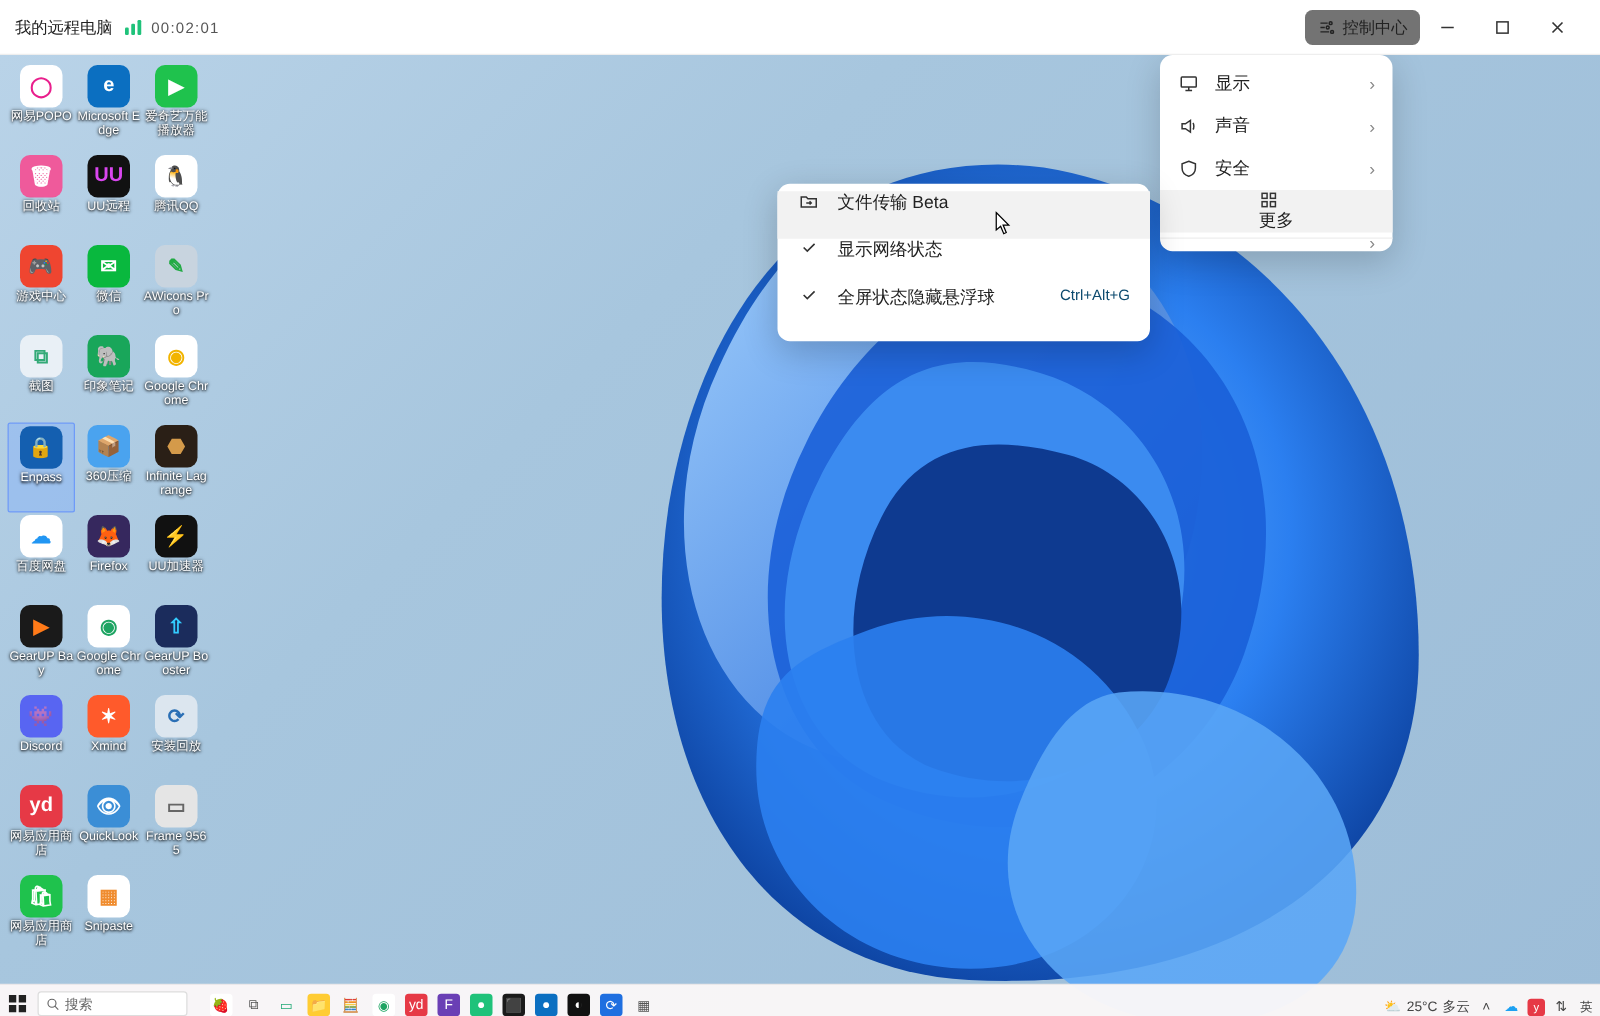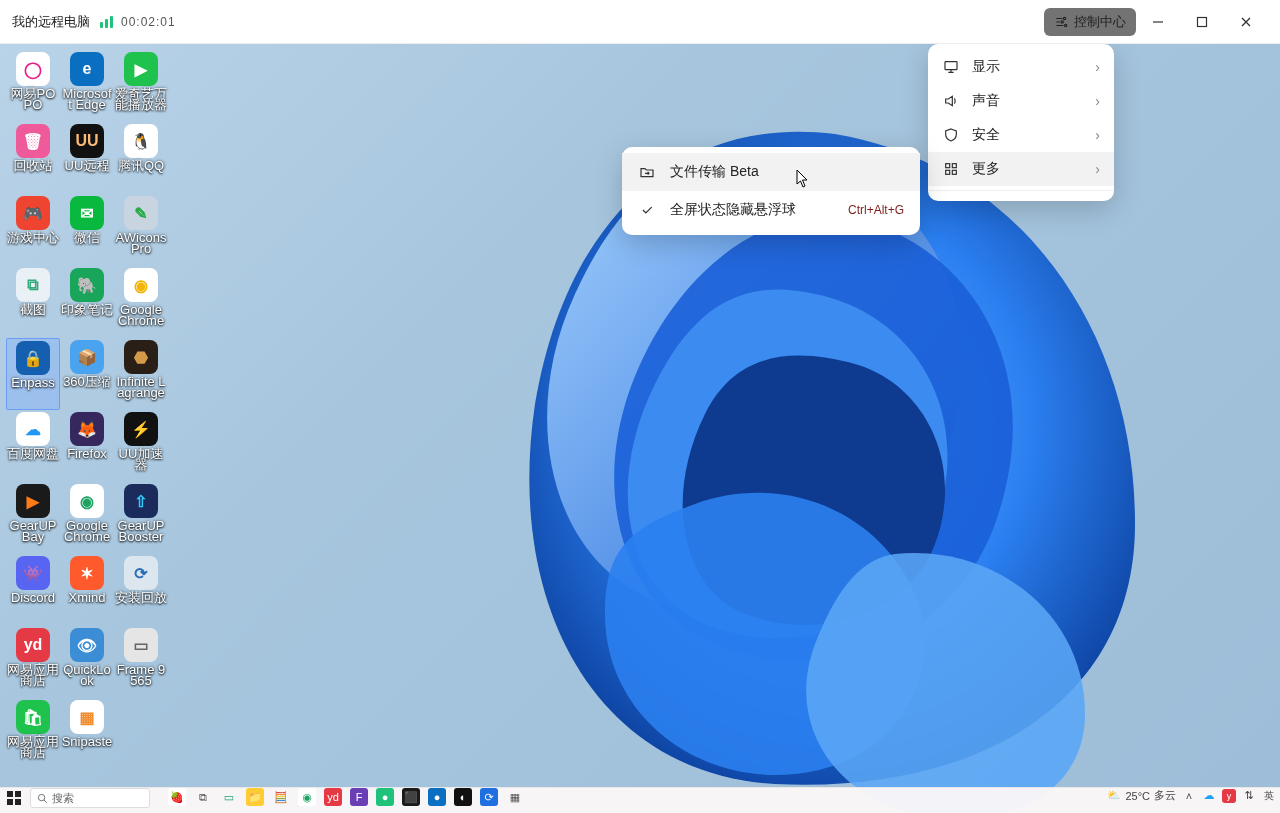--- a/index.html
+++ b/index.html
@@ -21,42 +21,42 @@
 
 
 .desktop { position: absolute; top: 44px; left: 0; right: 0; bottom: 0; background: linear-gradient(135deg, #b9d3e8 0%, #a7c6de 35%, #9dbdd8 100%); overflow: hidden; }
 .wallpaper-bloom { position: absolute; right: -50px; top: 30px; width: 950px; height: 780px; }
 
 
 .icon-grid { position: absolute; top: 6px; left: 6px; display: grid; grid-template-columns: repeat(3, 54px); grid-auto-rows: 72px; gap: 0 0; }
 .dicon { width: 54px; display: flex; flex-direction: column; align-items: center; cursor: pointer; padding-top: 2px; }
 .dicon.selected { background: rgba(120,170,255,0.35); border: 1px solid rgba(80,130,255,0.6); border-radius: 2px; }
 .dicon .ico { width: 34px; height: 34px; border-radius: 8px; display: flex; align-items: center; justify-content: center; font-size: 16px; color: #fff; font-weight: bold; }
-.dicon .lbl { font-size: 13px; color: #fff; text-shadow: 0 1px 2px rgba(0,0,0,.9), 0 0 3px rgba(0,0,0,.8); text-align: center; line-height: 11px; margin-top: 2px; max-width: 52px; word-break: break-all; }
+.dicon .lbl { font-size: 10px; color: #fff; text-shadow: 0 1px 2px rgba(0,0,0,.9), 0 0 3px rgba(0,0,0,.8); text-align: center; line-height: 11px; margin-top: 2px; max-width: 52px; word-break: break-all; }
 
 
 .ctrl-menu { position: absolute; top: 0; right: 166px; width: 186px; background: #fff; border-radius: 10px; box-shadow: 0 8px 28px rgba(0,0,0,.18); padding: 6px 0; }
 .ctrl-item { display: flex; align-items: center; height: 34px; padding: 0 14px; font-size: 14px; color: #222; cursor: pointer; }
-.ctrl-item:hover, .ctrl-item.hover { background: #f2f2f2; }
+.ctrl-item:hover, .ctrl-item.hover { background: #f2f2f2; flex-direction: column; }
 .ctrl-item .mi { width: 18px; height: 18px; margin-right: 12px; display: flex; align-items: center; justify-content: center; color: #333; }
 .ctrl-item .chev { margin-left: auto; color: #888; }
 .ctrl-sep { height: 1px; background: #eee; margin: 4px 0; }
 
 
 .sub-menu { position: absolute; top: 103px; right: 360px; width: 298px; background: #fff; border-radius: 10px; box-shadow: 0 8px 28px rgba(0,0,0,.2); padding: 6px 0; }
-.sub-item { display: flex; align-items: center; height: 38px; padding: 0 16px; font-size: 14px; color: #222; cursor: pointer; }
+.sub-item { display: flex; align-items: flex-start; height: 38px; padding: 0 16px; font-size: 14px; color: #222; cursor: pointer; }
 .sub-item.hl { background: #f2f2f2; }
 .sub-item .mi { width: 18px; margin-right: 14px; display: flex; align-items: center; justify-content: center; color: #333; }
-.sub-item .shortcut { margin-left: auto; font-size: 12px; color: #7f1d1d; }
+.sub-item .shortcut { margin-left: auto; font-size: 12px; color: #0c4a6e; }
 
 
 .cursor { position: absolute; top: 125px; right: 470px; width: 14px; height: 20px; pointer-events: none; }
 
 
-.taskbar { position: absolute; bottom: 0; left: 0; right: 0; height: 26px; background: rgba(252, 248, 248, 0.95); display: flex; align-items: flex-start; padding: 0 4px; border-top: 1px solid rgba(0,0,0,.05); }
+.taskbar { position: absolute; bottom: 0; left: 0; right: 0; height: 26px; background: rgba(252, 248, 248, 0.95); display: flex; align-items: flex-end; padding: 0 4px; border-top: 1px solid rgba(0,0,0,.05); }
 .taskbar .start { width: 20px; height: 20px; display: flex; align-items: center; justify-content: center; cursor: pointer; }
 .taskbar .search { display: flex; align-items: center; height: 20px; width: 120px; background: #fff; border: 1px solid #ddd; border-radius: 3px; margin: 0 6px; padding: 0 6px; font-size: 11px; color: #666; cursor: text; }
 .taskbar .tb-icons { display: flex; gap: 8px; margin-left: 12px; }
 .taskbar .tb-ico { width: 18px; height: 18px; border-radius: 3px; cursor: pointer; display:flex; align-items:center; justify-content:center; font-size:11px; color:#fff;}
 .taskbar .tray { margin-left: auto; display: flex; align-items: center; gap: 6px; font-size: 11px; color: #444; }
 .taskbar .tray .weather { display: flex; align-items: center; gap: 4px; }
 .taskbar .tray-ico { width: 14px; height: 14px; display:flex; align-items:center; justify-content:center; cursor:pointer; }
 
 svg { display: block; }
 </style>
@@ -136,21 +136,21 @@
       </div>
       <div class="dicon">
         <div class="ico" style="background: rgb(31, 194, 77);">▶</div>
         <div class="lbl">爱奇艺万能播放器</div>
       </div>
       <div class="dicon">
         <div class="ico" style="background: rgb(239, 90, 155);">🗑</div>
         <div class="lbl">回收站</div>
       </div>
       <div class="dicon">
-        <div class="ico" style="background: rgb(17, 17, 17); color: #fdba74;">UU</div>
+        <div class="ico" style="background: rgb(17, 17, 17); color: #d946ef;">UU</div>
         <div class="lbl">UU远程</div>
       </div>
       <div class="dicon">
         <div class="ico" style="background: rgb(255, 255, 255); color: rgb(0, 0, 0);">🐧</div>
         <div class="lbl">腾讯QQ</div>
       </div>
       <div class="dicon">
         <div class="ico" style="background: rgb(239, 69, 48);">🎮</div>
         <div class="lbl">游戏中心</div>
       </div>
@@ -292,20 +292,28 @@
 
   <div class="sub-menu" id="sub-menu">
       <div class="sub-item hl">
         <span class="mi">
           <svg width="16" height="16" viewBox="0 0 24 24" fill="none" stroke="currentColor" stroke-width="1.8">
             <path d="M3 7h6l2 2h10v10H3z"></path>
             <path d="M9 14h6M13 12l2 2-2 2"></path>
           </svg>
         </span>
         <span>文件传输 Beta</span>
+      </div>
+      <div class="sub-item">
+        <span class="mi">
+          <svg width="14" height="14" viewBox="0 0 24 24" fill="none" stroke="currentColor" stroke-width="2.2">
+            <path d="M5 12l5 5L20 7"></path>
+          </svg>
+        </span>
+        <span>显示网络状态</span>
       </div>
       <div class="sub-item">
         <span class="mi">
           <svg width="14" height="14" viewBox="0 0 24 24" fill="none" stroke="currentColor" stroke-width="2.2">
             <path d="M5 12l5 5L20 7"></path>
           </svg>
         </span>
         <span>全屏状态隐藏悬浮球</span>
         <span class="shortcut">Ctrl+Alt+G</span>
       </div>

